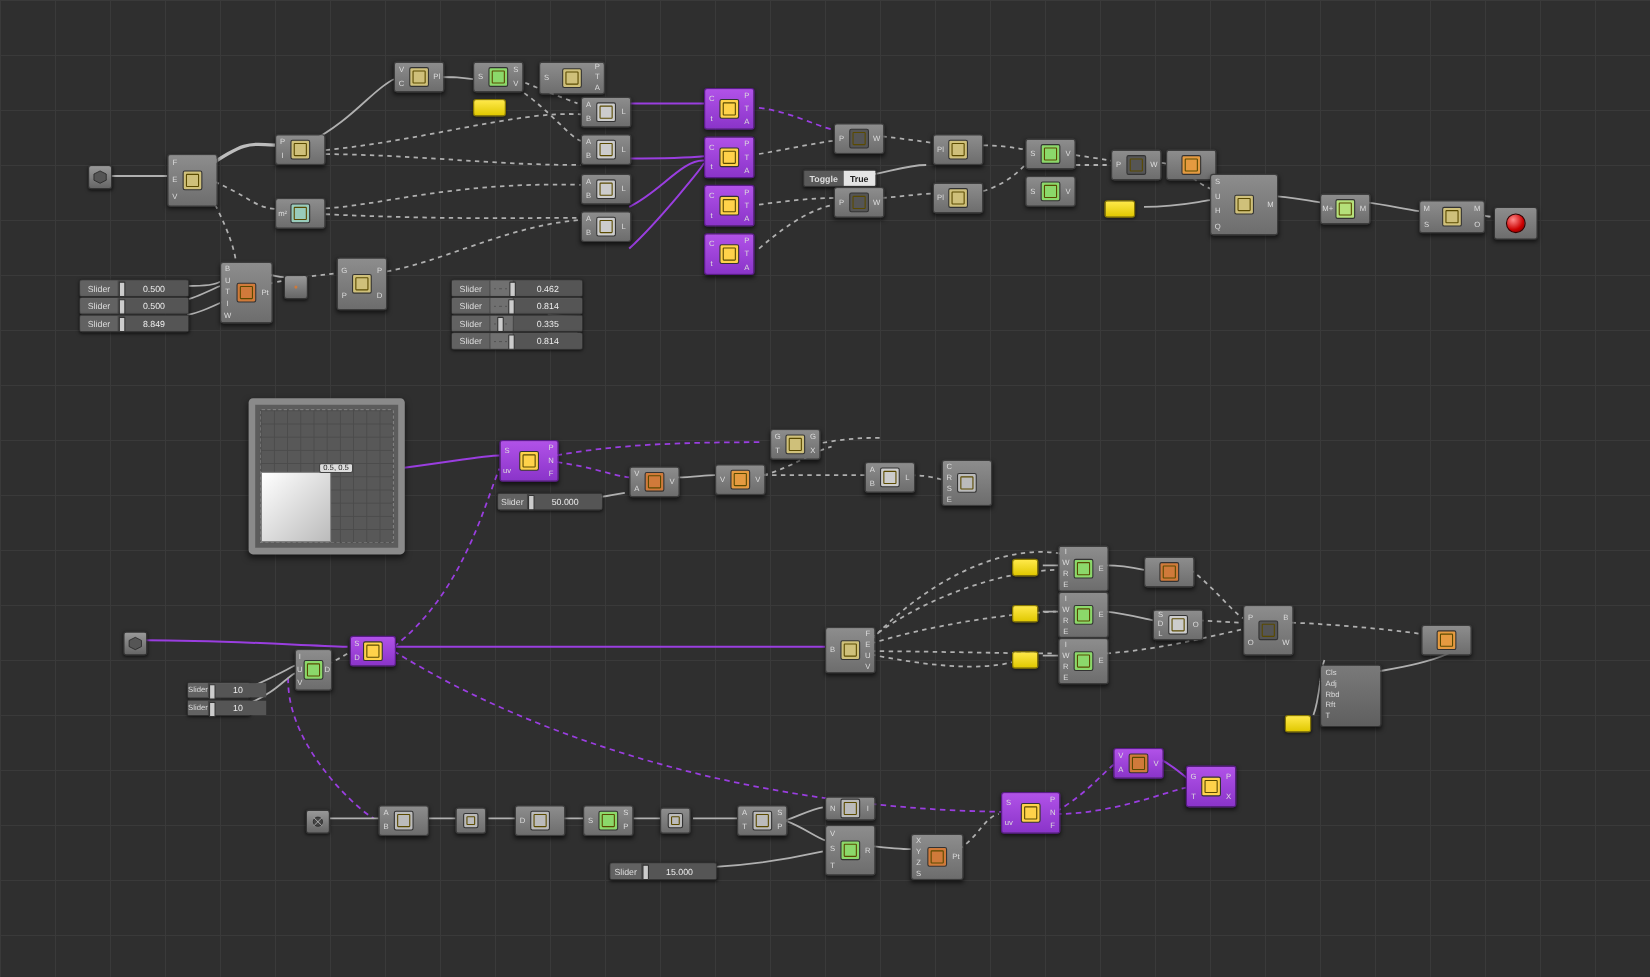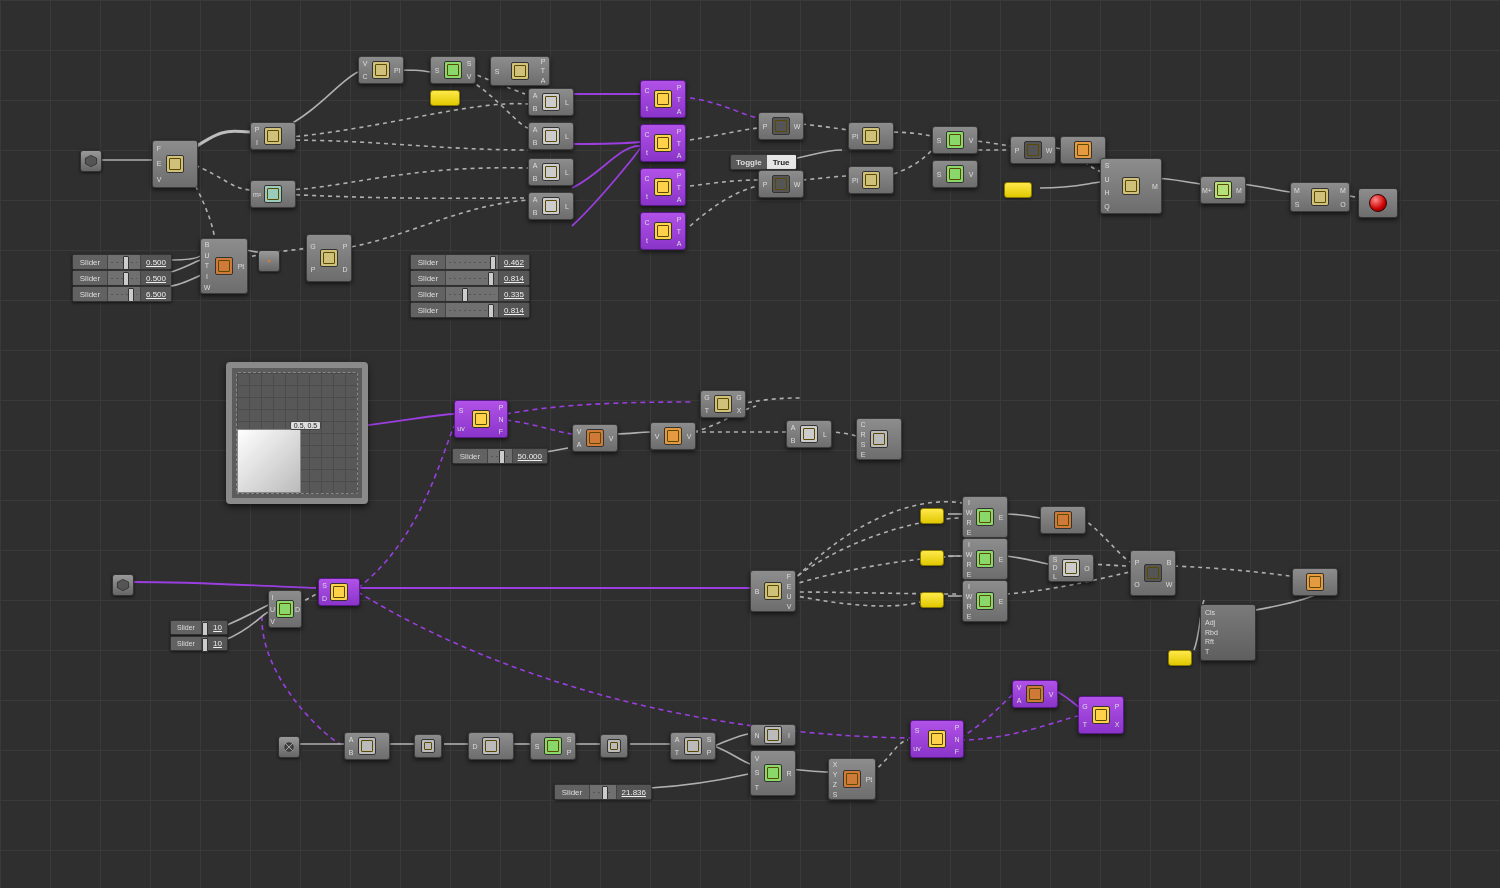--- a/index.html
+++ b/index.html
@@ -25,21 +25,21 @@
 .tiny{width:26px;height:22px;}
 .small{width:44px;height:26px;}
 .med{width:58px;height:28px;}
 .tall{width:44px;height:46px;}
 .xlg{width:60px;height:54px;}
 
 .sld{position:absolute;height:14px;background:linear-gradient(#8a8a8a,#6a6a6a);border:1px solid #333;border-radius:3px;display:flex;align-items:center;box-shadow:0 1px 3px rgba(0,0,0,.6);}
 .sld .lbl{width:34px;height:100%;background:#626262;border-right:1px solid #444;display:flex;align-items:center;justify-content:center;font-size:8px;color:#ddd;}
 .sld .track{flex:1;position:relative;height:100%;background:#707070;}
 .sld .track::before{content:"";position:absolute;left:3px;right:3px;top:50%;height:1px;background:repeating-linear-gradient(to right,#555 0 2px,transparent 2px 5px);}
-.sld .val{padding:0 5px;background:#555;height:100%;display:flex;align-items:center;font-size:8px;color:#eee;border-left:1px solid #444;text-decoration:underline;}
+.sld .val{padding:0 21px;background:#555;height:100%;display:flex;align-items:center;font-size:8px;color:#eee;border-left:1px solid #444;}
 .sld .hdl{position:absolute;top:1px;width:4px;height:12px;background:#ccc;border:1px solid #333;border-radius:1px;}
 .sld.mini{height:13px;}
 .sld.mini .lbl{width:30px;font-size:7px;}
 
 .pan{position:absolute;height:14px;border-radius:3px;border:1px solid #8a7a00;background:linear-gradient(#ffe94a,#e0c800);box-shadow:0 1px 3px rgba(0,0,0,.5);}
 
 .tog{position:absolute;height:14px;border:1px solid #333;border-radius:2px;display:flex;font-size:8px;box-shadow:0 1px 3px rgba(0,0,0,.6);overflow:hidden;font-weight:bold;}
 .tog .l{background:#5a5a5a;color:#ddd;padding:0 5px;display:flex;align-items:center;}
 .tog .r{background:#e5e5e5;color:#222;padding:0 6px;display:flex;align-items:center;}
 
@@ -525,21 +525,21 @@
     <div class="track">
       <div class="hdl" style="left:48%"></div>
     </div>
     <div class="val">0.500</div>
   </div>
 <div class="sld" style="left:72px;top:286px;width:98px">
     <div class="lbl">Slider</div>
     <div class="track">
       <div class="hdl" style="left:63%"></div>
     </div>
-    <div class="val">6.500</div>
+    <div class="val">8.849</div>
   </div>
 
 <div class="sld" style="left:410px;top:254px;width:118px">
     <div class="lbl">Slider</div>
     <div class="track">
       <div class="hdl" style="left:84%"></div>
     </div>
     <div class="val">0.462</div>
   </div>
 <div class="sld" style="left:410px;top:270px;width:118px">
@@ -953,14 +953,14 @@
     <div class="ports">
       <span>Pt</span>
     </div>
   </div>
 
 <div class="sld" style="left:554px;top:784px;width:96px">
     <div class="lbl">Slider</div>
     <div class="track">
       <div class="hdl" style="left:48%"></div>
     </div>
-    <div class="val">21.836</div>
+    <div class="val">15.000</div>
   </div>
 
 </body></html>

